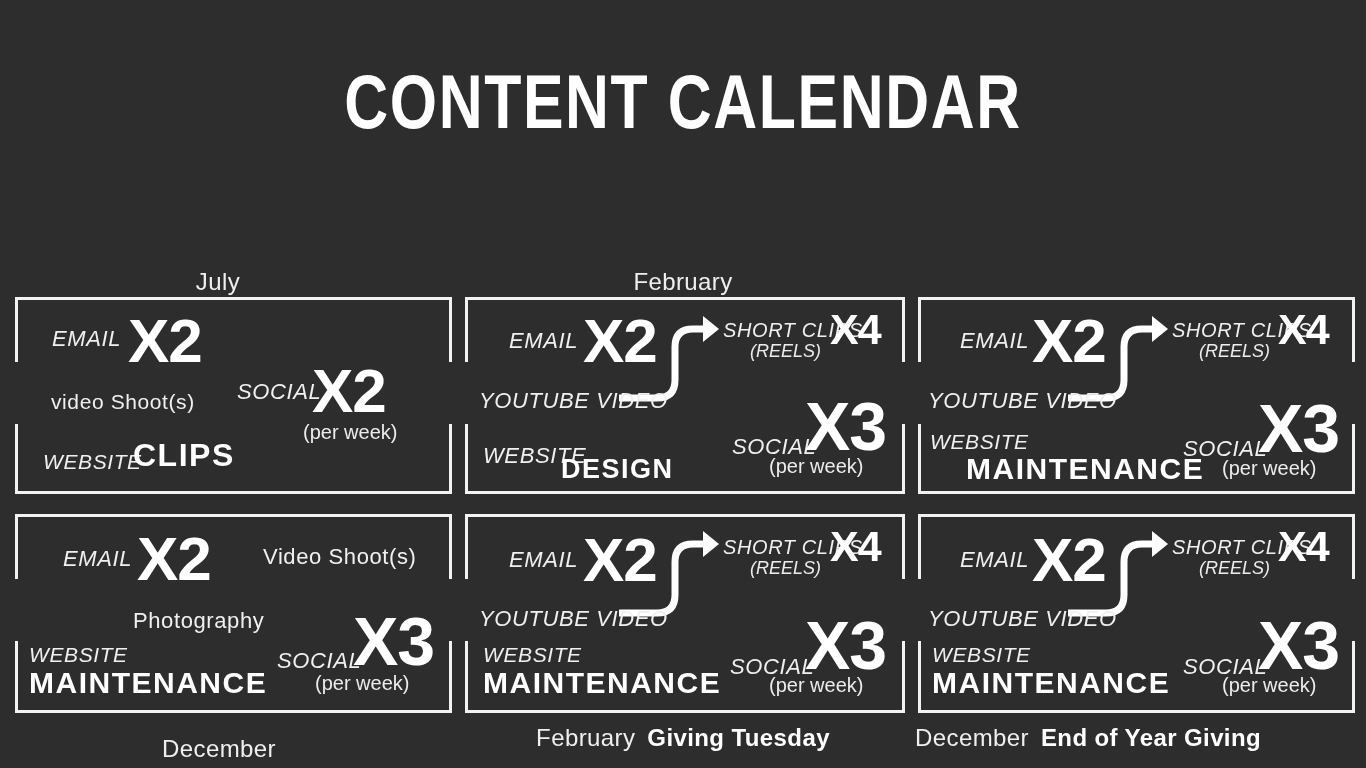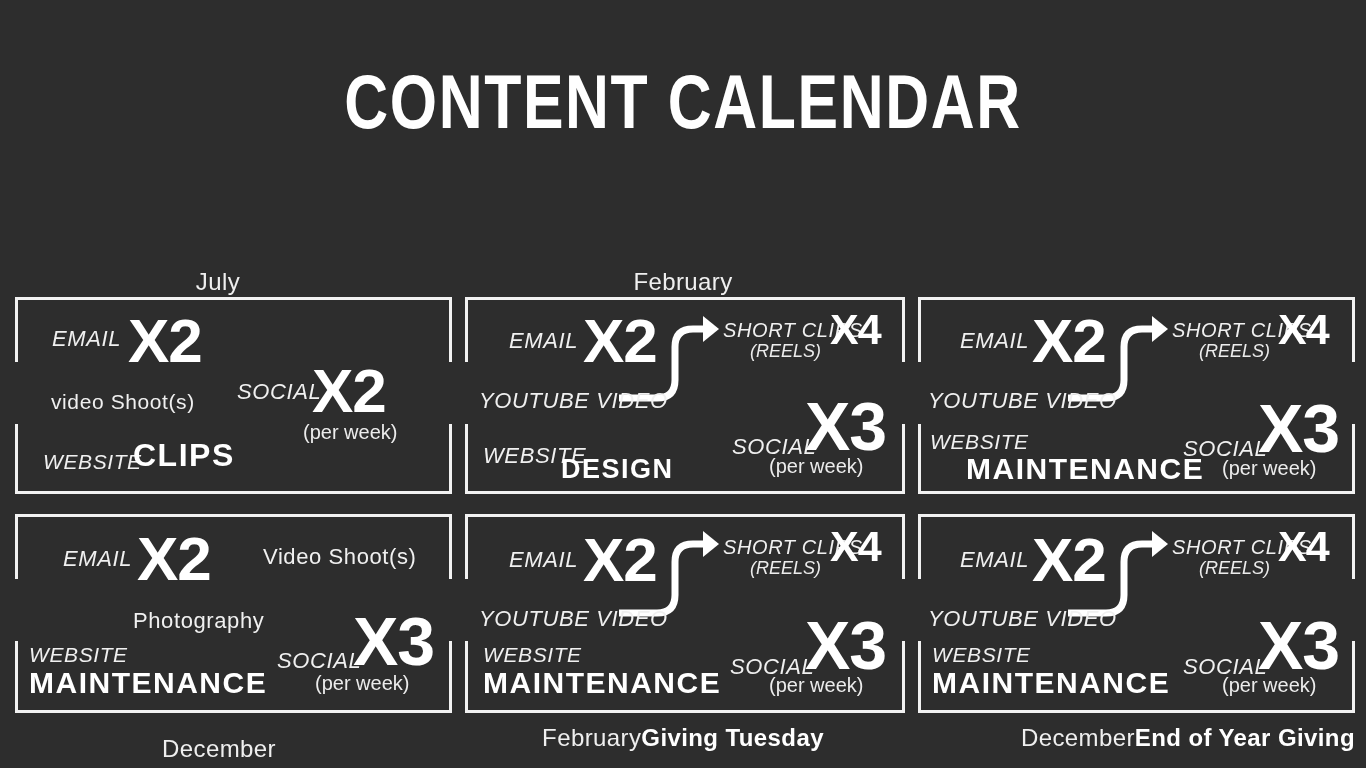--- a/index.html
+++ b/index.html
@@ -38,21 +38,21 @@
     letter-spacing:0.5px; white-space:nowrap;
     transform:scaleX(0.95);
   }
 
   
   .month-label {
     position:absolute;
     font-size:24px; font-weight:300; color:#efefef;
     letter-spacing:0.4px; white-space:nowrap;
   }
-  .month-label .accent { font-weight:bold; color:#ffffff; }
+  .month-label .accent { font-weight:bold; color:#ffffff; margin-left:12px; }
 
   
   .card { position:absolute; }
   .frame { position:absolute; inset:0; pointer-events:none; }
   .frame .edge { position:absolute; background:#f2f2f2; }
   .edge-top    { left:0; right:0; top:0; height:3px; }
   .edge-bottom { left:0; right:0; bottom:0; height:3px; }
   .edge-l1 { left:0; top:0; width:3px; }
   .edge-l2 { left:0; bottom:0; width:3px; }
   .edge-r1 { right:0; top:0; width:3px; }
@@ -89,21 +89,21 @@
 
   <div class="month-label" style="top:268px; left:0; width:436px; text-align:center;">July</div>
   <div class="month-label" style="top:268px; left:463px; width:440px; text-align:center;">February</div>
 
   <div class="month-label" style="top:735px; left:0; width:438px; text-align:center;">December</div>
 
   <div class="month-label" style="top:724px; left:463px; width:440px; text-align:center;">
     <span>February</span><span class="accent">Giving Tuesday</span>
   </div>
 
-  <div class="month-label" style="top:724px; left:915px; width:440px; text-align:right;">
+  <div class="month-label" style="top:724px; left:915px; width:440px; text-align:left;">
     <span>December</span><span class="accent">End of Year Giving</span>
   </div>
 
   <div class="card" style="left:15px; top:297px; width:437px; height:197px;">
     <div class="frame">
       <div class="edge edge-top"></div>
       <div class="edge edge-bottom"></div>
       <div class="edge edge-l1" style="height:65px;"></div>
       <div class="edge edge-l2" style="height:70px;"></div>
       <div class="edge edge-r1" style="height:65px;"></div>

